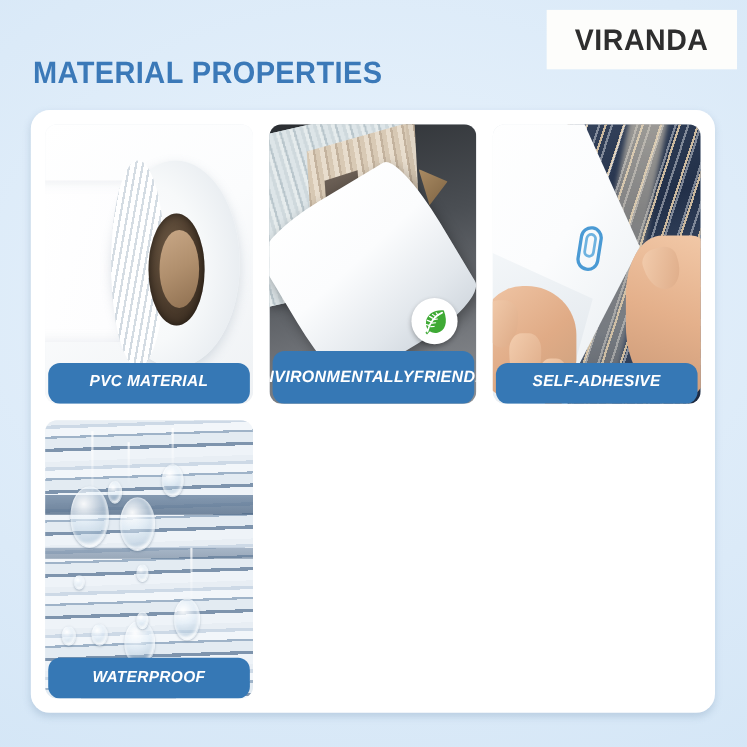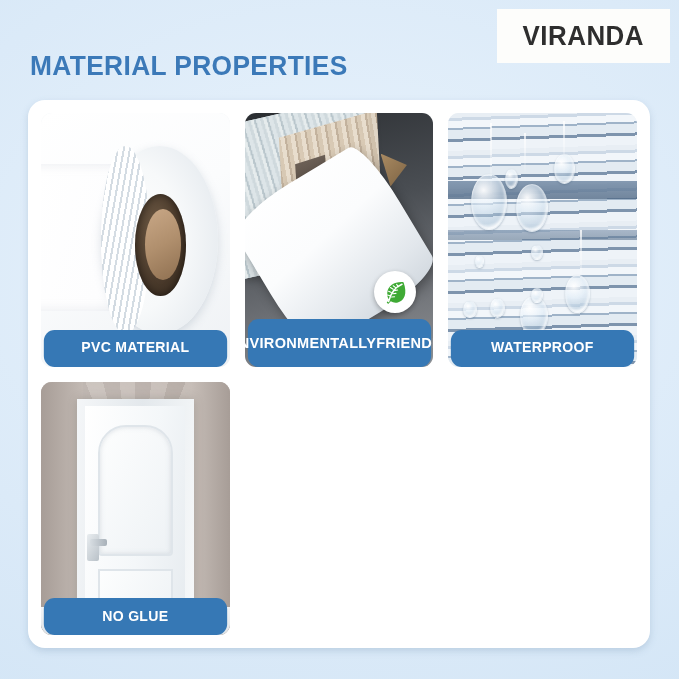--- a/index.html
+++ b/index.html
@@ -37,20 +37,21 @@
   
   #panel{
     position:absolute; left:28px; top:100px; width:622px; height:548px;
     background:#ffffff; border-radius:17px;
     box-shadow:0 3px 7px rgba(120,150,180,.30);
     padding:13px;
     display:grid;
     grid-template-columns:repeat(3,1fr);
     grid-template-rows:repeat(2,1fr);
     gap:15px;
+    font-style:italic;
   }
 
   
   .card{
     position:relative; border-radius:11px; overflow:hidden;
     background:#eef2f5;
   }
   .card-img{ position:absolute; inset:0; overflow:hidden; }
   .card-label{
     position:absolute; left:0; right:0; bottom:0;
@@ -348,20 +349,40 @@
         </svg>
       </div>
     </div>
     <div class="card-label two-line">
       <span>ENVIRONMENTALLY</span>
         <br>
       <span>FRIENDLY</span>
     </div>
   </div>
 
+  <div class="card">
+    <div class="card-img">
+      <div class="sa-bg"></div>
+      <div class="sa-marble"></div>
+      <div class="sa-marble-v"></div>
+      <div class="sa-peel"></div>
+      <div class="sa-peel2"></div>
+      <svg class="sa-clip" viewBox="0 0 24 44">
+        <rect x="3" y="3" width="18" height="38" rx="9" fill="none" stroke="#4a9ad4" stroke-width="3"></rect>
+        <rect x="8" y="9" width="8" height="20" rx="4" fill="none" stroke="#6fb3e0" stroke-width="2.5"></rect>
+      </svg>
+      <div class="sa-hand-l"></div>
+      <div class="sa-finger" style="left:-4%;bottom:20%;width:16%;height:17%;"></div>
+      <div class="sa-finger" style="left:8%;bottom:6%;width:15%;height:19%;"></div>
+      <div class="sa-finger" style="left:22%;bottom:-2%;width:14%;height:18%;"></div>
+      <div class="sa-hand-r"></div>
+      <div class="sa-finger" style="right:10%;top:44%;width:17%;height:15%;transform:rotate(-18deg);"></div>
+    </div>
+    <div class="card-label">SELF-ADHESIVE</div>
+  </div>
 
   <div class="card">
     <div class="card-img">
       <div class="wp-bg"></div>
       <div class="wp-band" style="top:27%;height:7%;"></div>
       <div class="wp-band" style="top:46%;height:4%;opacity:.5;"></div>
       <div class="trail" style="left:22%;top:4%;height:26%;"></div>
       <div class="trail" style="left:40%;top:8%;height:16%;"></div>
       <div class="trail" style="left:61%;top:3%;height:18%;"></div>
       <div class="trail" style="left:70%;top:46%;height:22%;"></div>
@@ -374,30 +395,14 @@
       <div class="drop" style="left:62%;top:64%;width:13%;height:15%;"></div>
       <div class="drop" style="left:38%;top:72%;width:15%;height:16%;"></div>
       <div class="drop" style="left:8%;top:74%;width:7%;height:7%;"></div>
       <div class="drop" style="left:22%;top:73%;width:8%;height:8%;"></div>
       <div class="drop" style="left:44%;top:69%;width:6%;height:6%;"></div>
     </div>
     <div class="card-label">WATERPROOF</div>
   </div>
 
 
-  <div class="card">
-    <div class="card-img">
-      <div class="ng-bg"></div>
-      <div class="ng-wall-l"></div>
-      <div class="ng-wall-r"></div>
-      <div class="ng-base-l"></div>
-      <div class="ng-base-r"></div>
-      <div class="ng-frame"></div>
-      <div class="ng-door"></div>
-      <div class="ng-panel-top"></div>
-      <div class="ng-panel-bot"></div>
-      <div class="ng-handle"></div>
-      <div class="ng-handle-bar"></div>
-    </div>
-    <div class="card-label">NO GLUE</div>
-  </div>
 
 </div>
 
 </body></html>

